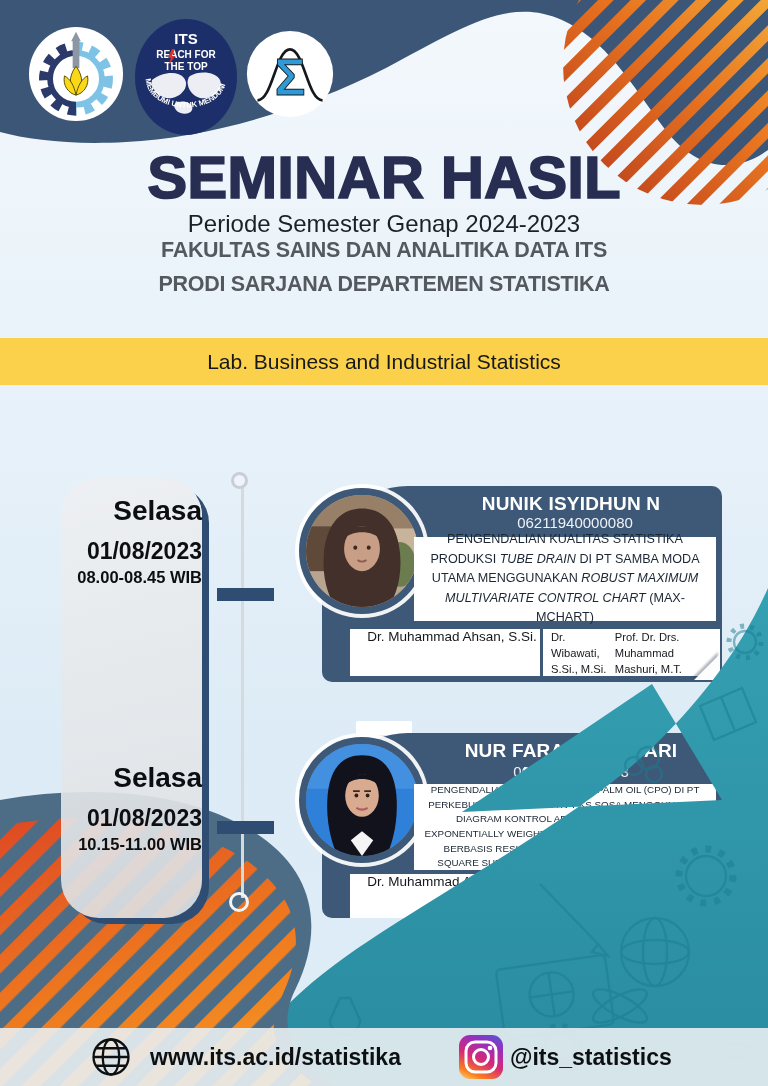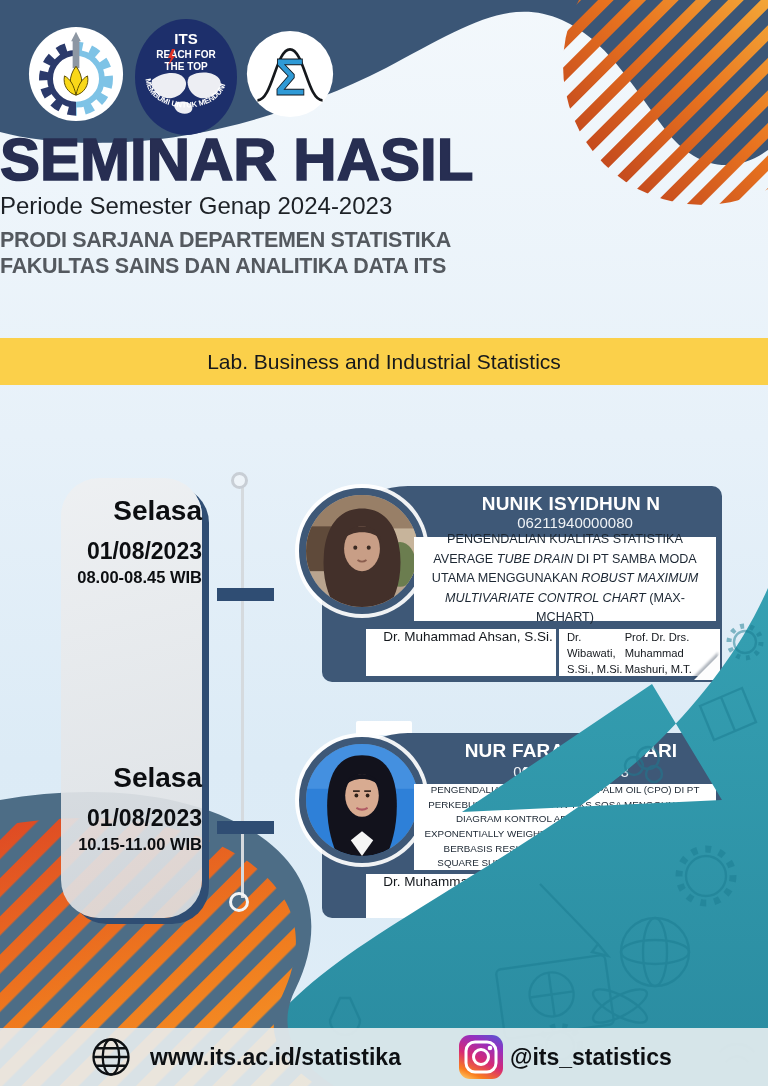--- a/index.html
+++ b/index.html
@@ -6,21 +6,21 @@
   *{box-sizing:border-box;font-family:"Liberation Sans",sans-serif;}
   #poster{position:relative;width:768px;height:1086px;overflow:hidden;margin:0 auto;
     background:linear-gradient(180deg,#f3f8fc 0%,#e7f1f9 40%,#dcebf6 70%,#dfedf7 100%);}
   .abs{position:absolute;}
   svg{display:block;}
 
   
   #header-wave{left:0;top:0;z-index:5;}
   #stripes-tr{right:0;top:0;z-index:6;}
   .logo{z-index:7;}
-  #title-block{left:0;right:0;top:132px;text-align:left;z-index:6;}
+  #title-block{left:0;right:0;top:150px;text-align:center;z-index:6;}
   #title1{font-size:60px;line-height:56px;font-weight:bold;letter-spacing:0;
     color:#272e52;-webkit-text-stroke:1.6px #272e52;}
   #title2{font-size:54px;line-height:50px;font-weight:bold;color:#3c6796;
     -webkit-text-stroke:1.4px #3c6796;margin-top:1px;}
   #subtitle{font-size:24px;line-height:27px;font-weight:500;color:#1d2126;margin-top:4px;}
   #dept1,#dept2{font-size:21.5px;line-height:26px;font-weight:bold;color:#54595f;letter-spacing:-.3px;}
   #dept1{margin-top:8px;}
   #yellow-banner{left:0;top:338px;width:768px;height:47px;background:#fbd04a;z-index:6;
     display:flex;align-items:center;justify-content:center;font-size:21px;font-weight:500;color:#15181c;}
 
@@ -49,21 +49,21 @@
     box-shadow:0 0 0 4px rgba(255,255,255,.92);overflow:hidden;background:#789;}
   .card-name{position:absolute;text-align:center;color:#fff;font-weight:bold;font-size:19px;line-height:23px;letter-spacing:.2px;}
   .card-nrp{position:absolute;text-align:center;color:#eef2f6;font-size:15px;line-height:18px;}
   .thesis-box{position:absolute;background:#fff;color:#1c2733;text-align:center;
     display:flex;align-items:center;justify-content:center;padding:4px 10px;}
   .thesis-box .inner{width:100%;}
   .card1 .thesis-box{font-size:12.6px;line-height:1.56;font-weight:500;}
   .card2 .thesis-box{font-size:9.8px;line-height:1.5;font-weight:500;}
   .advisor-row{position:absolute;display:flex;background:#3e5877;gap:3px;}
   .advisor-cell{background:#fff;color:#14181d;display:flex;flex-direction:row;justify-content:center;}
-  .advisor-left{width:190px;font-size:13.5px;font-weight:500;padding-left:14px;margin-left:16px;}
+  .advisor-left{width:190px;font-size:13.5px;font-weight:500;padding-left:14px;}
   .advisor-right{flex:1;font-size:11.2px;line-height:1.45;padding-left:8px;padding-right:4px;}
   .card2 .advisor-right{line-height:1.9;}
   .fold{position:absolute;width:0;height:0;border-left:26px solid transparent;border-bottom:26px solid #fdfdfd;
     filter:drop-shadow(-2px -2px 1px rgba(30,45,70,.35));}
   .card-tab{position:absolute;background:#fff;border-radius:2px 2px 0 0;}
 
   
   #footer-bar{left:0;top:1028px;width:768px;height:58px;background:rgba(233,238,241,.9);z-index:8;
     display:flex;align-items:center;}
   #globe-icon{margin-left:90px;}
@@ -211,22 +211,22 @@
 
   <svg class="abs logo" style="left:246px;top:30px" width="88" height="88" viewBox="0 0 100 100">
     <circle cx="50" cy="50" r="49" fill="#ffffff"></circle>
     <path d="M13 80 C 30 80 34 22 50 22 C 66 22 70 80 87 80" fill="none" stroke="#15181c" stroke-width="3"></path>
     <text x="50" y="74" text-anchor="middle" font-size="58" font-weight="bold" fill="#2f9ad6" stroke="#10141a" stroke-width="1">Σ</text>
   </svg>
 
   <div id="title-block" class="abs">
     <div id="title1">SEMINAR HASIL</div>
     <div id="subtitle">Periode Semester Genap 2024-2023</div>
+    <div id="dept2">FAKULTAS SAINS DAN ANALITIKA DATA ITS</div>
     <div id="dept1">PRODI SARJANA DEPARTEMEN STATISTIKA</div>
-    <div id="dept2">FAKULTAS SAINS DAN ANALITIKA DATA ITS</div>
   </div>
 
   <div id="yellow-banner" class="abs">
     <span>Lab. Business and Industrial Statistics</span>
   </div>
 
   <div id="time-pill" class="abs">
     <div class="pill-entry" style="top:16px">
       <div class="pill-day">Selasa</div>
       <div class="pill-date">01/08/2023</div>
@@ -257,21 +257,21 @@
         <ellipse cx="50" cy="48" rx="16" ry="20" fill="#c89e86"></ellipse>
         <path d="M33 40 C 36 24 64 24 67 40 C 60 31 40 31 33 40 Z" fill="#43302a"></path>
         <circle cx="44" cy="47" r="1.8" fill="#3a2a22"></circle>
           <circle cx="56" cy="47" r="1.8" fill="#3a2a22"></circle>
         <path d="M46 58 Q 50 61 54 58" stroke="#8a5d4e" stroke-width="1.6" fill="none"></path>
       </svg>
     </div>
     <div class="card-name" style="left:420px;top:492px;width:302px">NUNIK ISYIDHUN N</div>
     <div class="card-nrp" style="left:424px;top:514px;width:302px">06211940000080</div>
     <div class="thesis-box" style="left:414px;top:537px;width:302px;height:84px">
-      <div class="inner"><span>PENGENDALIAN KUALITAS STATISTIKA AVERAGE </span><span style="font-style: italic;">TUBE DRAIN</span><span> DI PT SAMBA MODA UTAMA MENGGUNAKAN </span><span style="font-style: italic;">ROBUST MAXIMUM MULTIVARIATE CONTROL CHART</span><span> (MAX-MCHART)</span></div>
+      <div class="inner"><span>PENGENDALIAN KUALITAS STATISTIKA PRODUKSI </span><span style="font-style: italic;">TUBE DRAIN</span><span> DI PT SAMBA MODA UTAMA MENGGUNAKAN </span><span style="font-style: italic;">ROBUST MAXIMUM MULTIVARIATE CONTROL CHART</span><span> (MAX-MCHART)</span></div>
     </div>
     <div class="advisor-row" style="left:350px;top:629px;width:370px;height:47px">
       <div class="advisor-cell advisor-left">Dr. Muhammad Ahsan, S.Si.</div>
       <div class="advisor-cell advisor-right">
           <div>Dr. Wibawati, S.Si., M.Si.</div>
           <div>Prof. Dr. Drs. Muhammad Mashuri, M.T.</div>
         </div>
     </div>
     <div class="fold" style="left:694px;top:654px"></div>
   </div>

